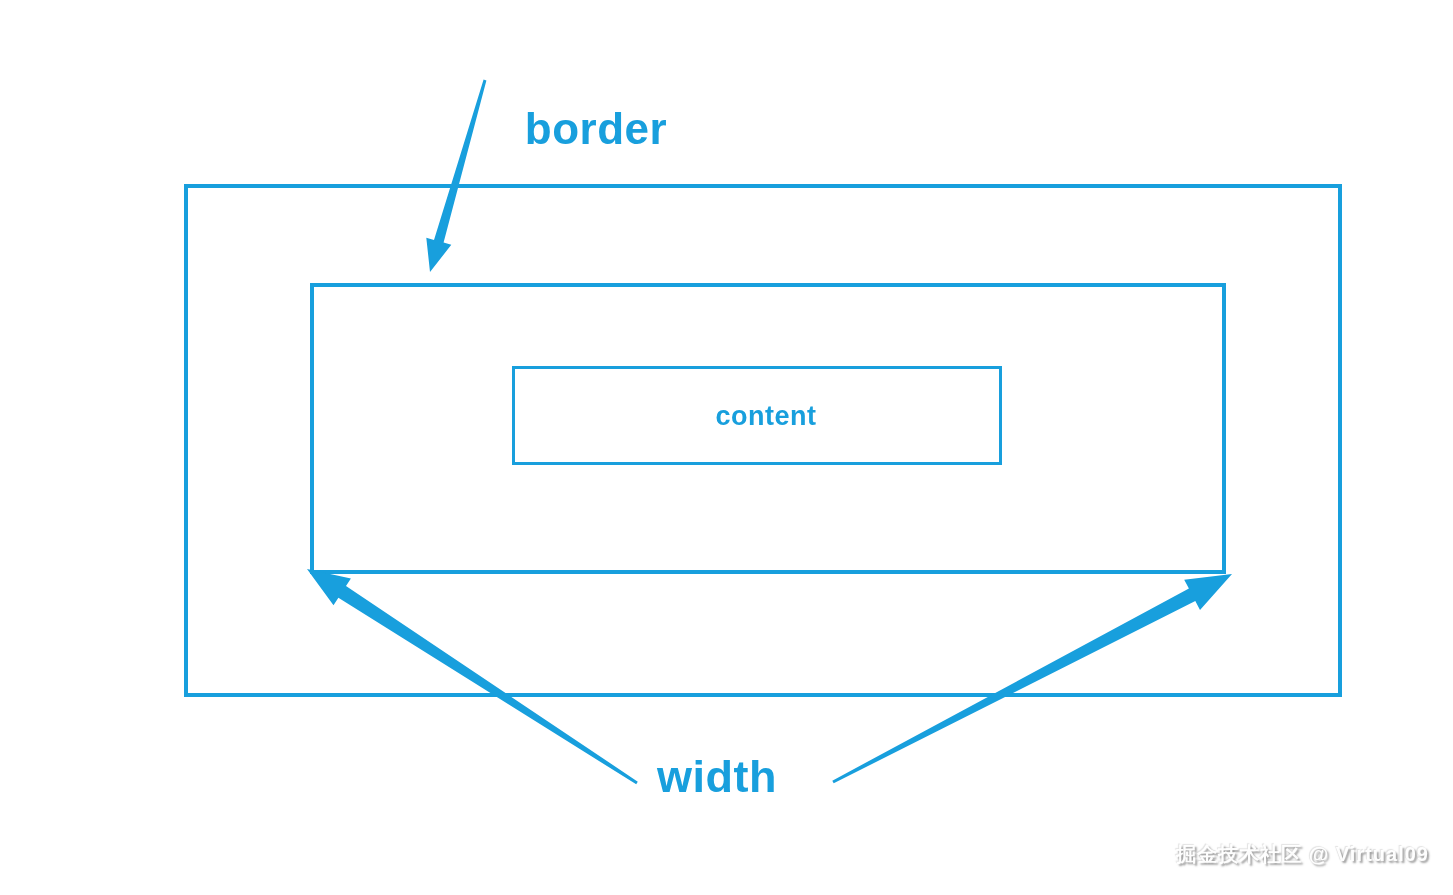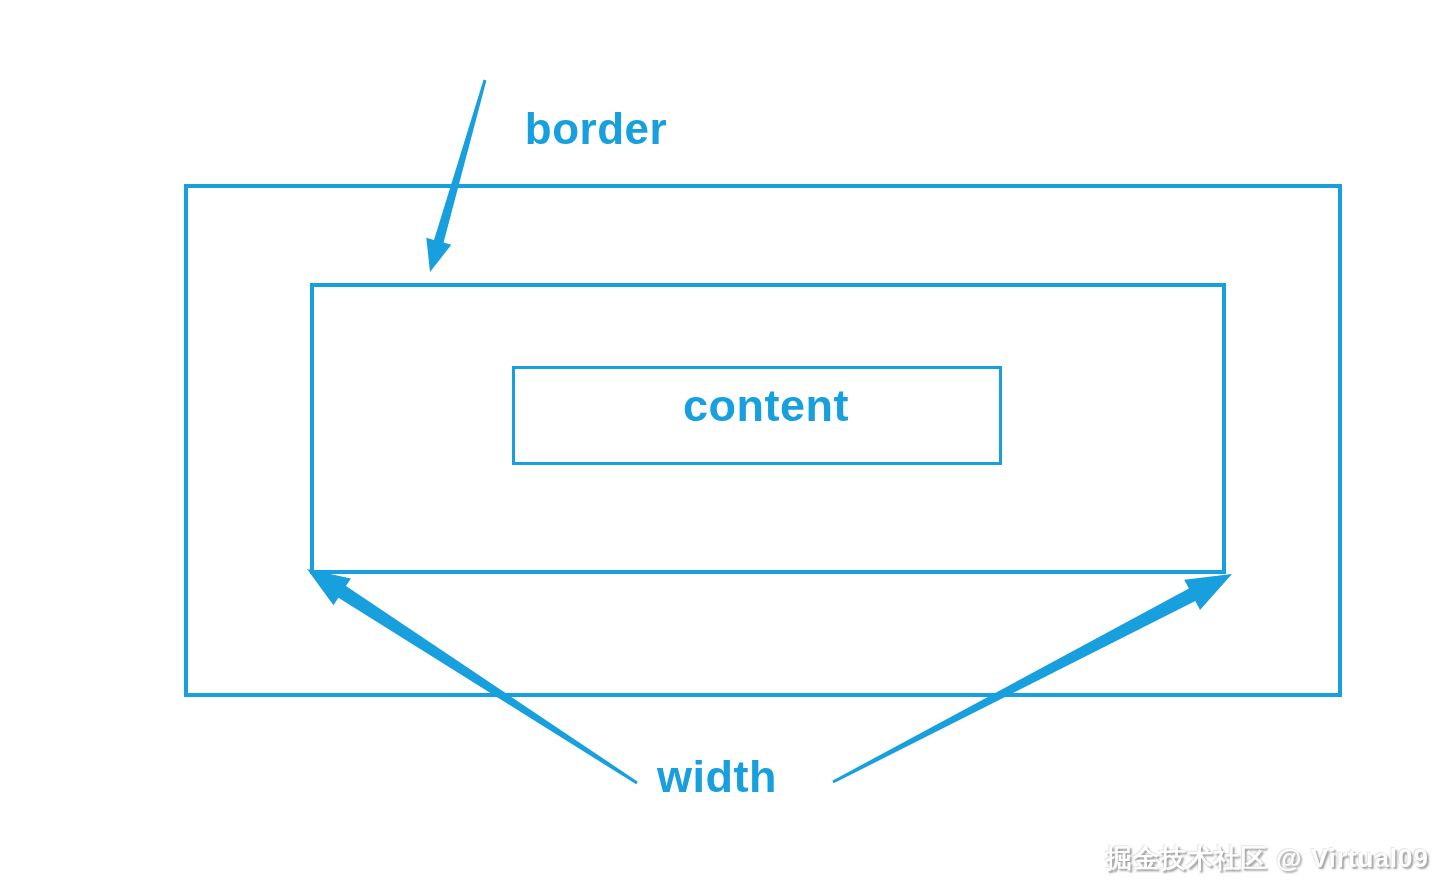--- a/index.html
+++ b/index.html
@@ -39,33 +39,33 @@
     position: absolute;
     transform: translate(-50%, -50%);
     color: #189fdd;
     font-weight: 700;
     white-space: nowrap;
     line-height: 1;
     letter-spacing: 0.5px;
   }
   .lbl.border-lbl  { left: 596px; top: 129px; font-size: 44px; }
   .lbl.padding-lbl { left: 432px; top: 423px; font-size: 45px; }
-  .lbl.content-lbl { left: 766px; top: 405px; font-size: 45px; }
+  .lbl.content-lbl { left: 766px; top: 416px; font-size: 27px; }
   .lbl.width-lbl   { left: 717px; top: 776px; font-size: 45px; text-align: right; }
   svg.arrows {
     position: absolute;
     left: 0; top: 0;
     width: 1453px; height: 895px;
     pointer-events: none;
   }
   .watermark {
     position: absolute;
     top: 841px;
     right: 24px;
-    font-size: 26px;
+    font-size: 20px;
     font-weight: 700;
     color: rgba(255, 255, 255, 0.97);
     text-shadow: 2px 2px 2px rgba(110, 110, 110, 0.65),
                  -1px -1px 1px rgba(190, 190, 190, 0.45);
     white-space: nowrap;
     letter-spacing: 1px;
     margin-left: 25px;
   }
 </style>
 </head>

